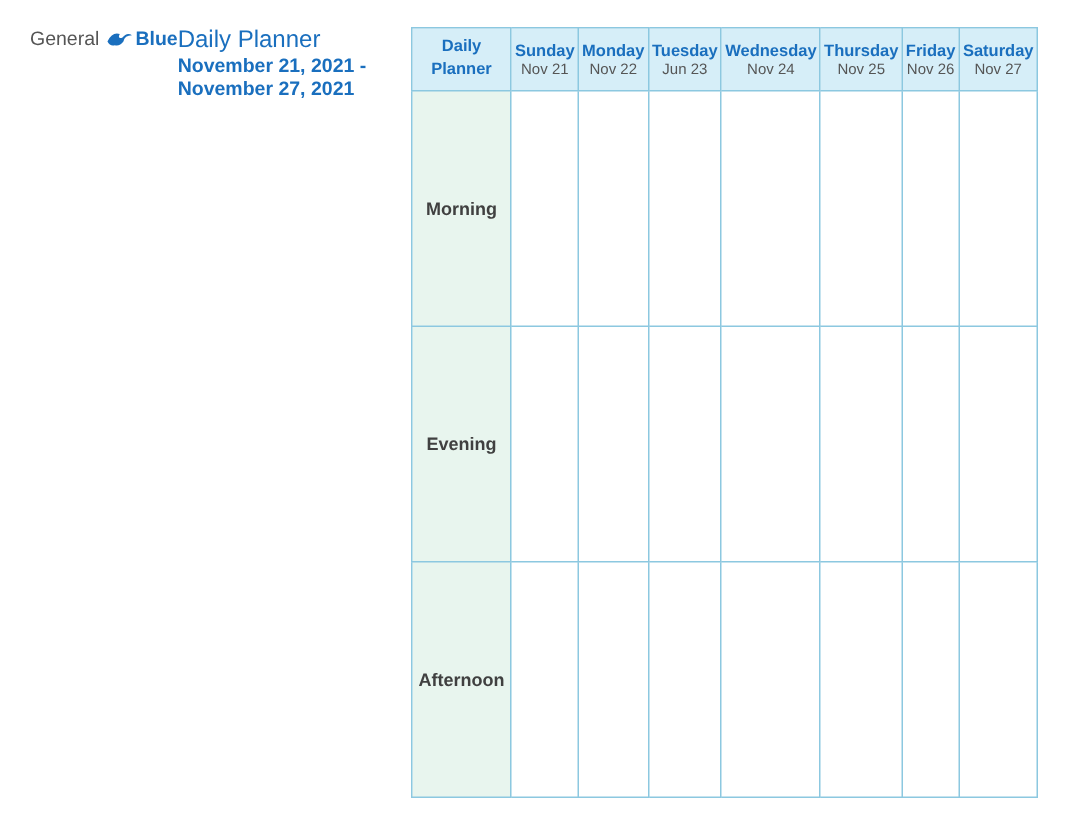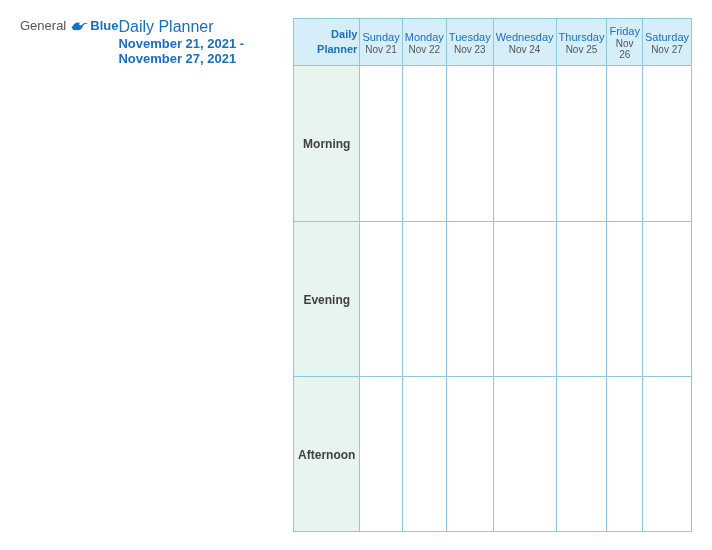--- a/index.html
+++ b/index.html
@@ -71,21 +71,21 @@
       border: 1px solid #8cc8e0;
     }
     .col-header {
       background: #d6eef8;
       text-align: center;
       padding: 5px 2px;
       vertical-align: middle;
     }
     .col-header-main {
       font-size: 11px;
-      font-weight: normal;
+      font-weight: bold;
       color: #1a6fbe;
       line-height: 1.3;
     }
     .col-header-sub {
       font-size: 10px;
       color: #555;
       font-weight: normal;
     }
     .row-label-cell {
       background: #e8f5ee;
@@ -108,21 +108,20 @@
       text-align: center;
       vertical-align: middle;
       padding: 5px 2px;
       width: 80px;
     }
     .planner-header-text {
       font-size: 11px;
       font-weight: bold;
       color: #1a6fbe;
       line-height: 1.4;
-      text-align: right;
     }
     tr.data-row td {
       height: 110px;
     }
   </style>
 </head>
 <body>
 
 <div class="page">
   <div class="header">
@@ -153,21 +152,21 @@
         <th class="col-header">
           <div class="col-header-main">Sunday</div>
           <div class="col-header-sub">Nov 21</div>
         </th>
         <th class="col-header">
           <div class="col-header-main">Monday</div>
           <div class="col-header-sub">Nov 22</div>
         </th>
         <th class="col-header">
           <div class="col-header-main">Tuesday</div>
-          <div class="col-header-sub">Nov 23</div>
+          <div class="col-header-sub">Jun 23</div>
         </th>
         <th class="col-header">
           <div class="col-header-main">Wednesday</div>
           <div class="col-header-sub">Nov 24</div>
         </th>
         <th class="col-header">
           <div class="col-header-main">Thursday</div>
           <div class="col-header-sub">Nov 25</div>
         </th>
         <th class="col-header">

